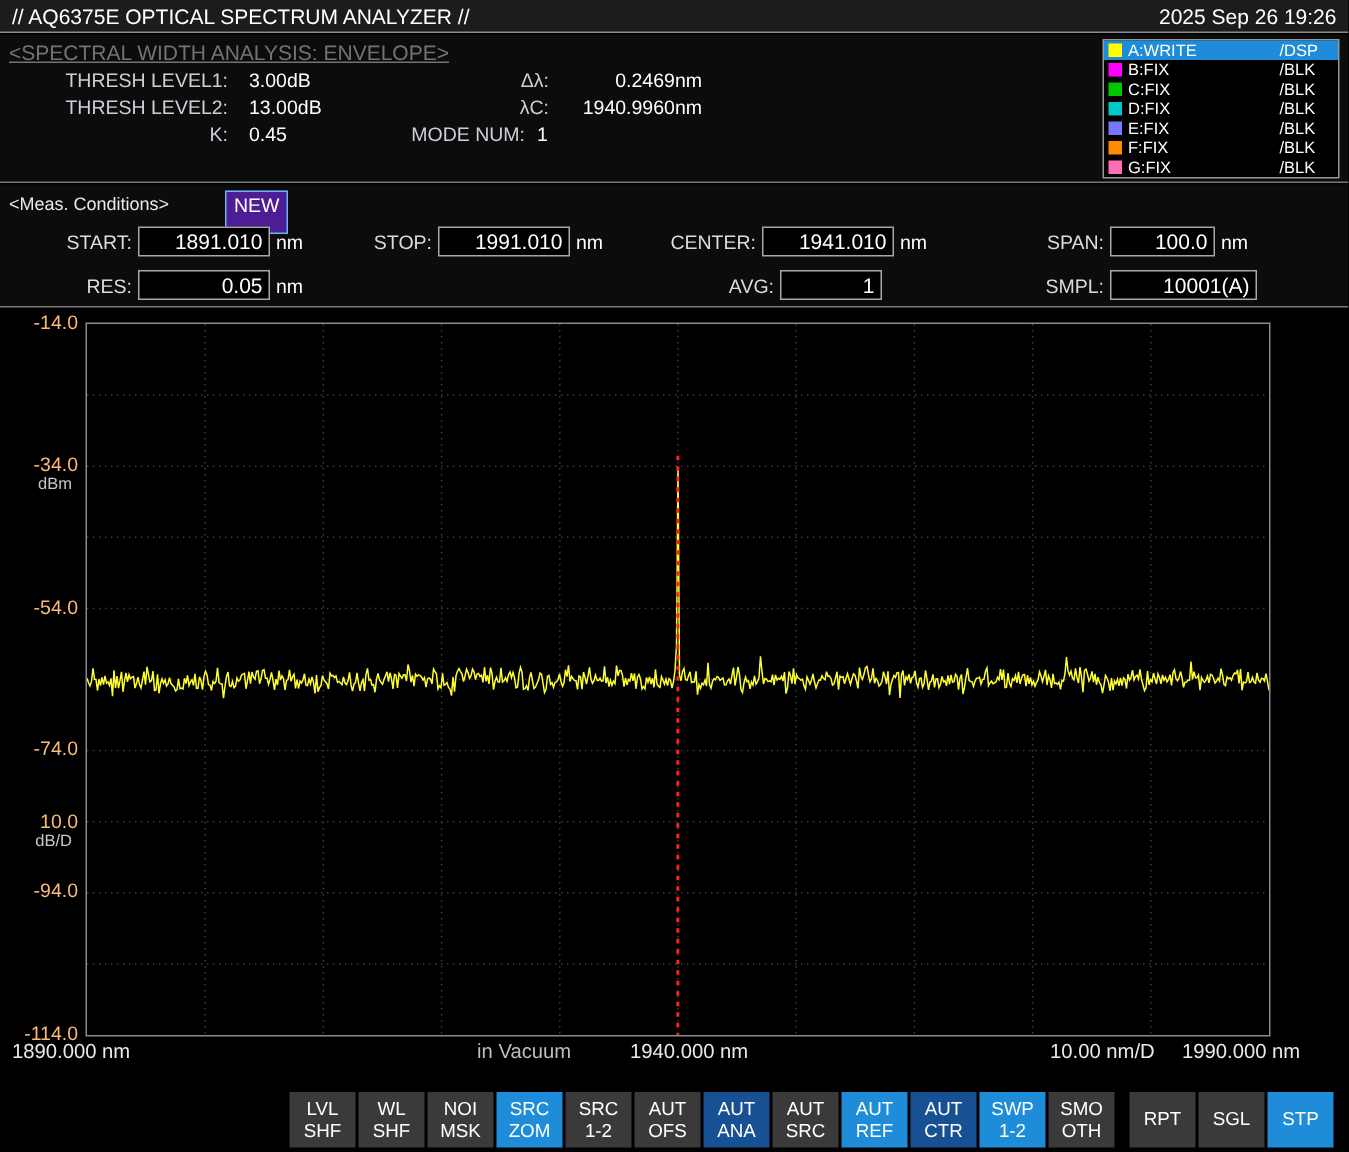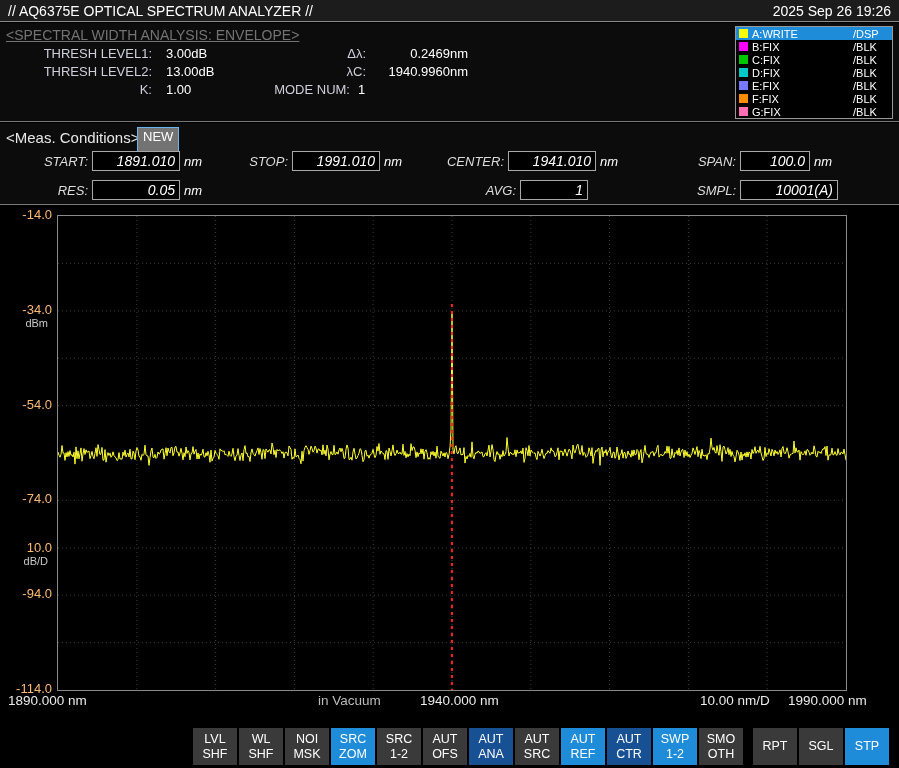--- a/index.html
+++ b/index.html
@@ -23,24 +23,24 @@
     background:#000; display:flex; flex-direction:column; font-size:11px; }
   .trace-row { display:flex; align-items:center; height:13px; padding:0 3px; gap:4px; }
   .trace-row.state-selected { background:#1e8cd8; }
   .trace-swatch { width:9px; height:9px; flex:none; }
   .trace-name { flex:1; }
   .trace-status { width:36px; }
 
   
   .meas { position:absolute; top:123px; left:0; width:899px; height:82px; background:#0c0c0c;
     border-bottom:1px solid #777; }
-  .meas-title { position:absolute; left:6px; top:6px; font-size:15px; color:#e8e8e8; }
-  .new-badge { position:absolute; left:137px; top:4px; height:29px; line-height:17px; padding:0 5px;
-    font-size:13px; color:#fff; background:#737373; border:1px solid #6ab4f0; }
-  .mfield { position:absolute; display:flex; align-items:center; gap:4px; font-size:13px;font-style:italic; }
+  .meas-title { position:absolute; left:6px; top:6px; font-size:12px; color:#e8e8e8; }
+  .new-badge { position:absolute; left:150px; top:4px; height:29px; line-height:17px; padding:0 5px;
+    font-size:13px; color:#fff; background:#4c1d95; border:1px solid #6ab4f0; }
+  .mfield { position:absolute; display:flex; align-items:center; gap:4px; font-size:13px; }
   .mlabel { text-align:right; color:#dcdcdc; }
   .mbox { height:20px; line-height:18px; border:1px solid #a8a8a8; background:#000; color:#fff;
     text-align:right; padding:0 4px; font-size:14px; }
   .mbox.left { text-align:left; }
   .munit { color:#ffffff; }
 
   
   .ytick { position:absolute; left:2px; width:50px; text-align:right; font-size:13px; color:#fdba74; }
   .ylab-small { position:absolute; left:2px; width:46px; text-align:right; font-size:11px; color:#c8c8c8; }
   .ref-label { position:absolute; left:61px; top:302px; font-size:13px; color:#fff; }
@@ -73,21 +73,21 @@
     <span class="an-value" style="left:166px; top:23px">3.00dB</span>
     <span class="an-label" style="left:318px; top:23px; width:48px">Δλ:</span>
     <span class="an-value" style="left:372px; top:23px; width:96px; text-align:right">0.2469nm</span>
 
     <span class="an-label" style="left:30px; top:41px; width:122px">THRESH LEVEL2:</span>
     <span class="an-value" style="left:166px; top:41px">13.00dB</span>
     <span class="an-label" style="left:318px; top:41px; width:48px">λC:</span>
     <span class="an-value" style="left:372px; top:41px; width:96px; text-align:right">1940.9960nm</span>
 
     <span class="an-label" style="left:30px; top:59px; width:122px">K:</span>
-    <span class="an-value" style="left:166px; top:59px">1.00</span>
+    <span class="an-value" style="left:166px; top:59px">0.45</span>
     <span class="an-label" style="left:270px; top:59px; width:80px">MODE NUM:</span>
     <span class="an-value" style="left:358px; top:59px">1</span>
   </div>
 
   <div class="tracepanel">
     <div class="trace-row state-selected">
       <span class="trace-swatch" style="background-color: rgb(255, 255, 0);"></span>
       <span class="trace-name">A:WRITE</span>
       <span class="trace-status">/DSP</span>
     </div>

